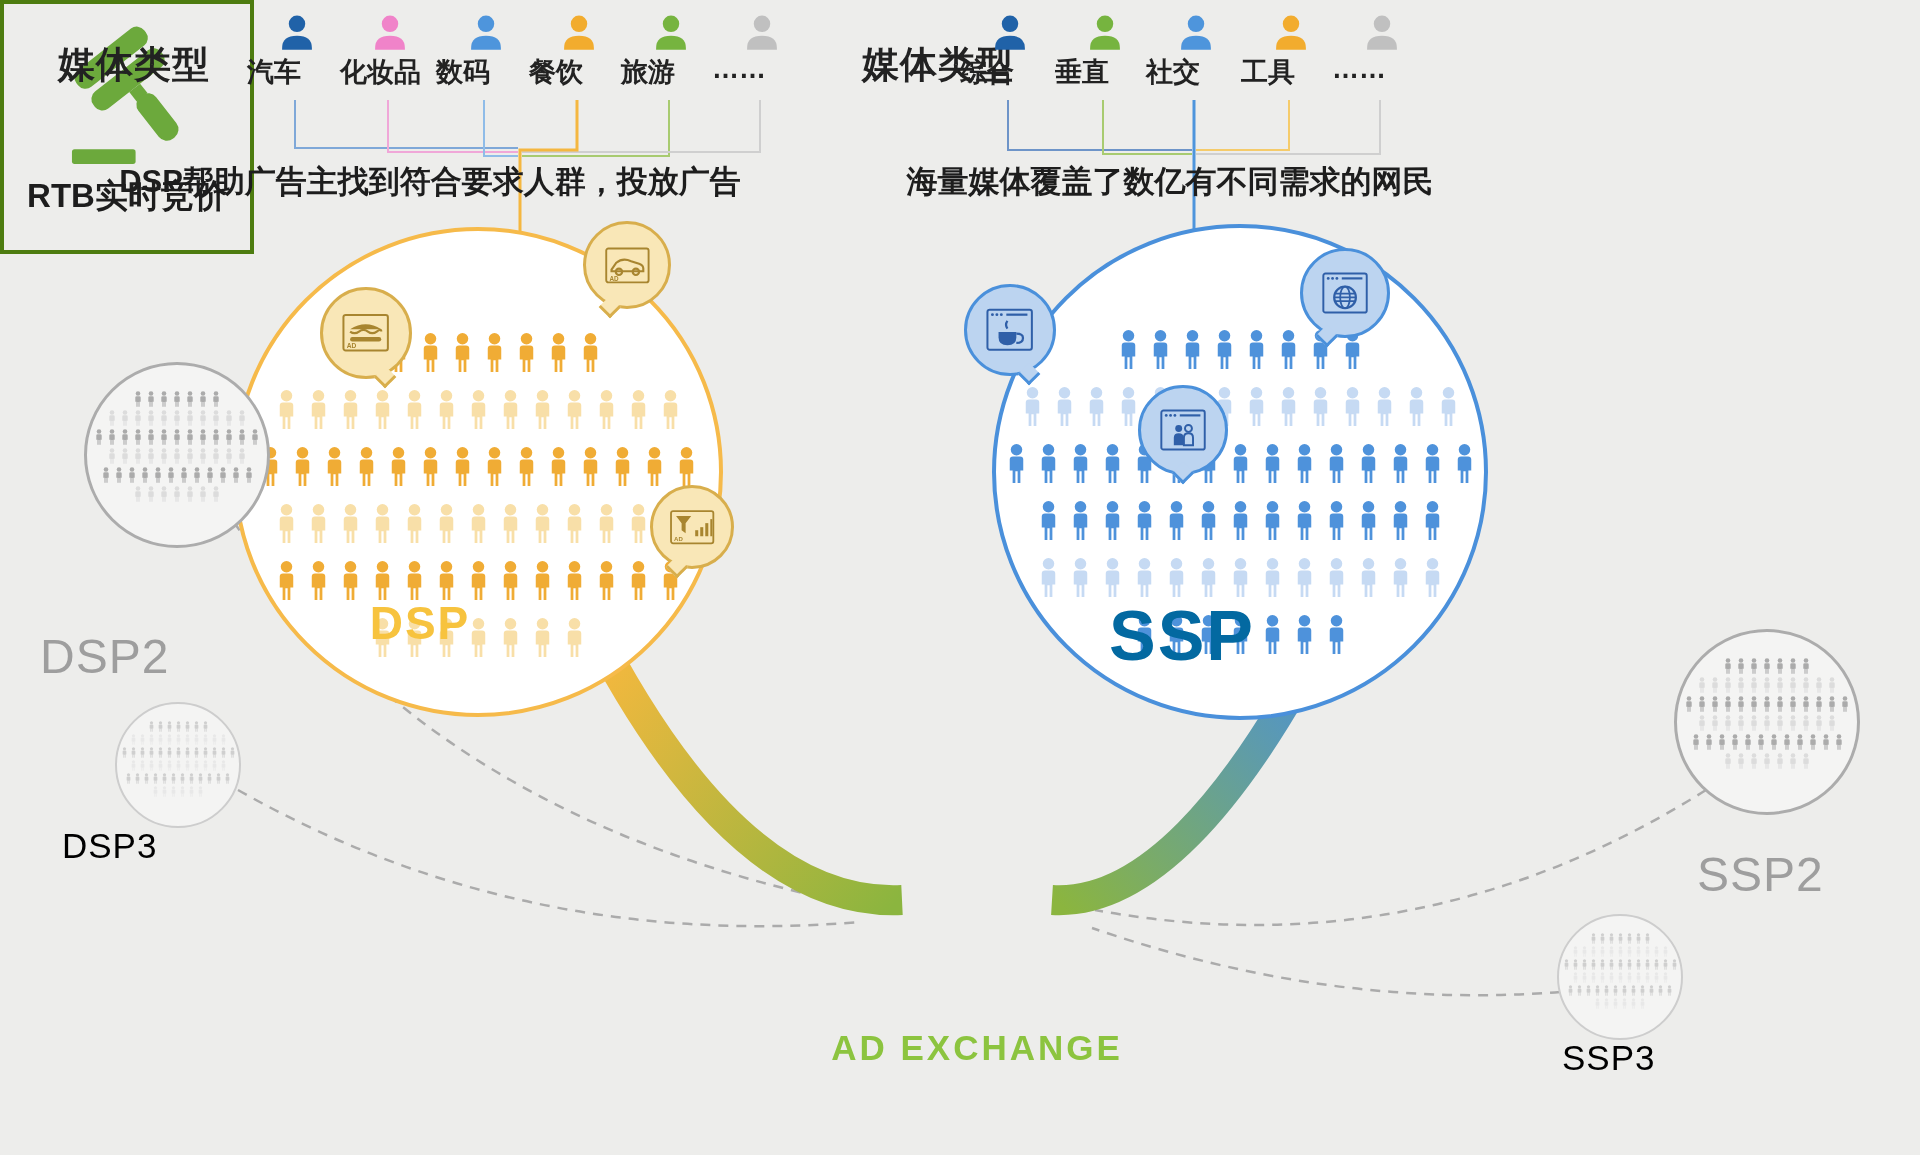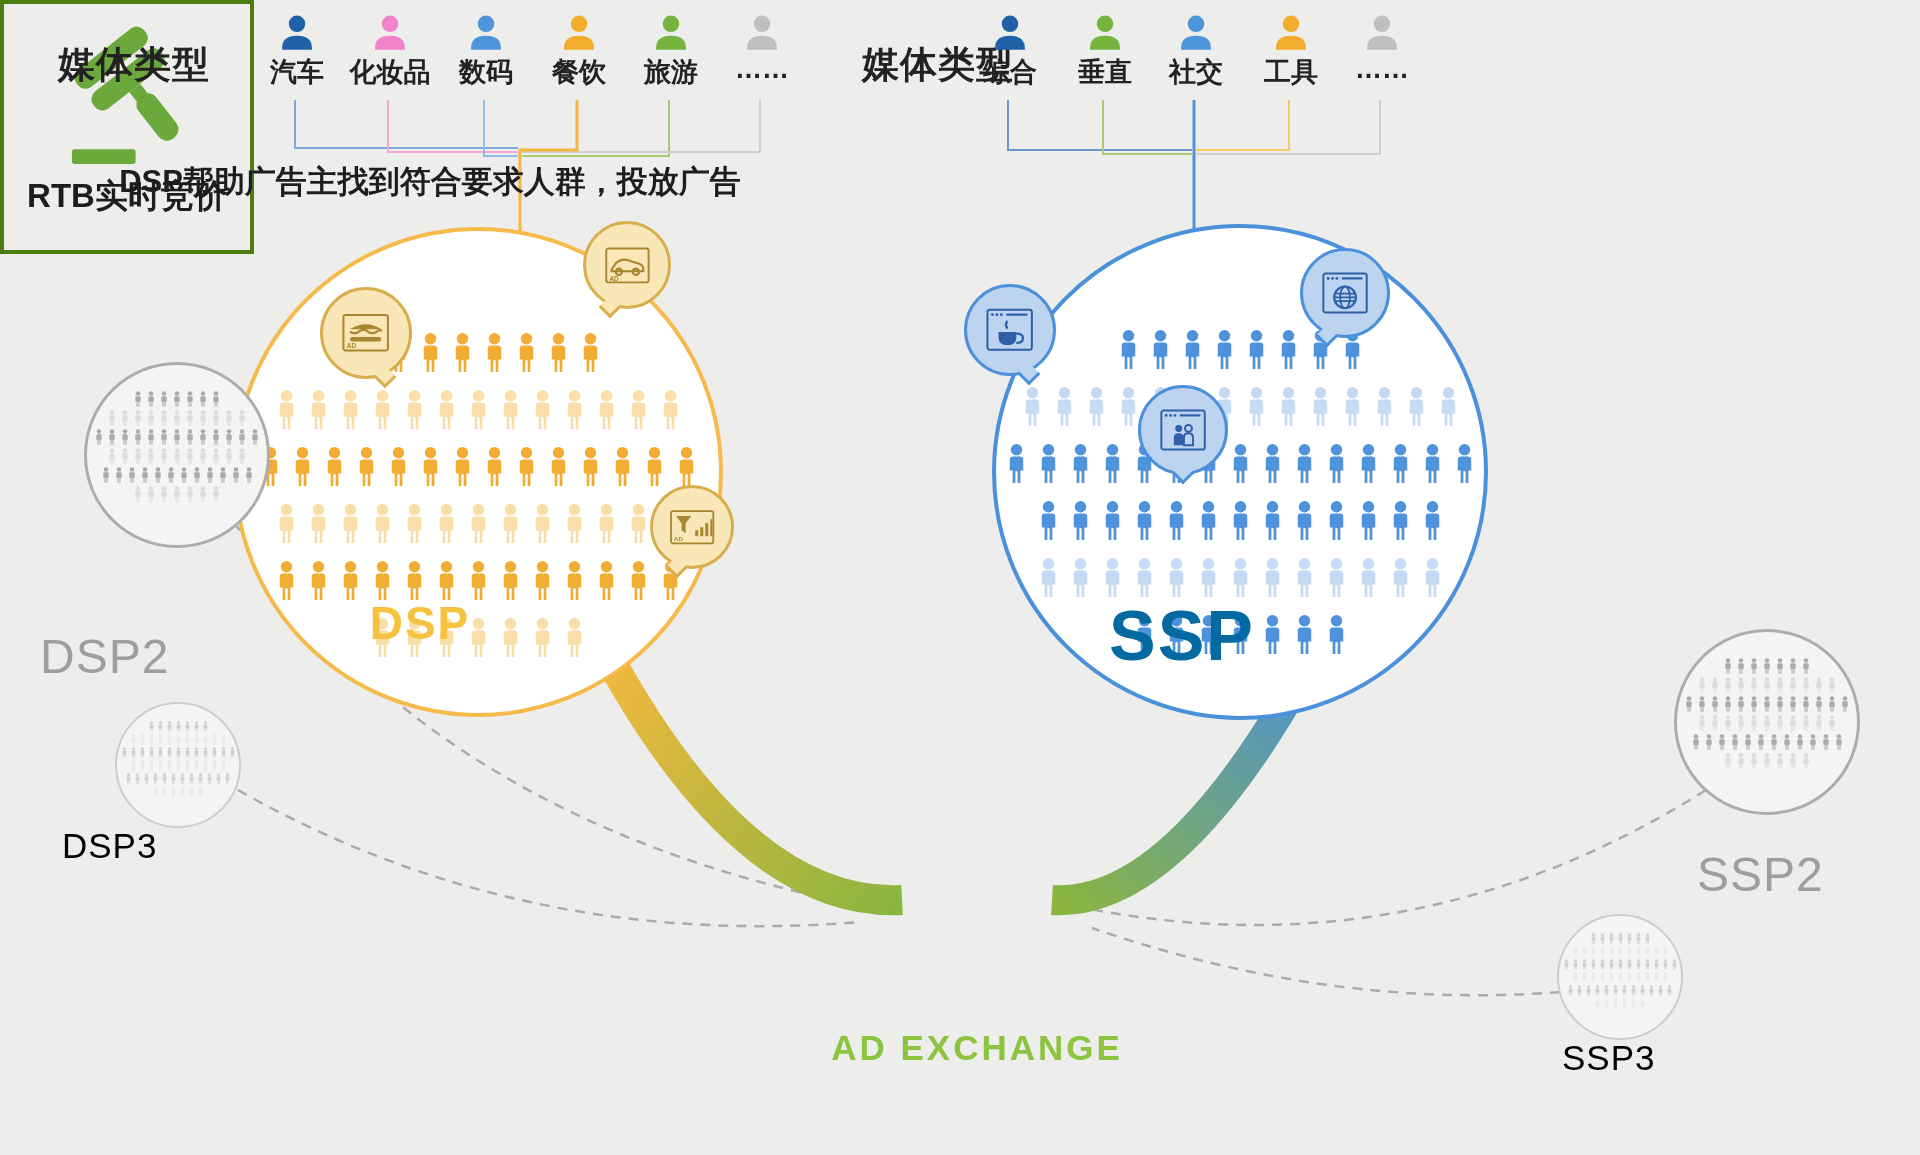--- a/index.html
+++ b/index.html
@@ -4,21 +4,21 @@
 <style>
   html,body{margin:0;padding:0;background:#EDEDEB;}
   .stage{position:relative;width:1920px;height:1155px;background:#EDEDEB;overflow:hidden;
          font-family:"Liberation Sans","DejaVu Sans",sans-serif;}
   .stage *{box-sizing:border-box;}
   svg{display:block;}
   .underlay{position:absolute;left:0;top:0;z-index:0;}
 
   
   .hdr-title{position:absolute;top:40px;font-size:37px;font-weight:bold;color:#222;z-index:2;letter-spacing:1px;}
-  .hdr-item{position:absolute;top:14px;width:100px;text-align:center;z-index:2;}
+  .hdr-item{position:absolute;top:14px;width:100px;text-align:left;z-index:2;}
   .bust{display:block;width:38px;height:38px;margin:0 auto;}
   .bust svg{width:100%;height:100%;}
   .hdr-item .lbl{display:block;margin-top:2px;font-size:27px;font-weight:bold;color:#222;white-space:nowrap;}
 
   
   .headline{position:absolute;top:161px;font-size:31px;font-weight:bold;color:#1d1d1d;text-align:center;z-index:2;white-space:nowrap;}
   .headline.left{left:110px;width:640px;}
   .headline.right{left:890px;width:560px;}
 
   
@@ -244,20 +244,21 @@
           <g fill="currentColor">
             <circle cx="12" cy="6.2" r="5.2"></circle>
             <path d="M2.6 21.5 Q2.6 13.8 12 13.8 Q21.4 13.8 21.4 21.5 V22.5 H2.6 Z"></path>
           </g>
         </svg>
       </span>
     <span class="lbl">……</span>
   </div>
 
   <div class="headline left">DSP帮助广告主找到符合要求人群，投放广告</div>
+  <div class="headline right">海量媒体覆盖了数亿有不同需求的网民</div>
 
   <div class="circle dsp-circle">
     <div class="crowd crowd-lg">
         <div class="crowd-row">
           <span class="person dark">
             <svg viewBox="0 0 20 32" xmlns="http://www.w3.org/2000/svg">
               <g fill="currentColor">
                 <circle cx="10" cy="5" r="4.6"></circle>
                 <path d="M4.6 12.8 Q4.6 10.4 7.2 10.4 H12.8 Q15.4 10.4 15.4 12.8 V21.6 H13.1 V31.5 H10.9 V22.2 H9.1 V31.5 H6.9 V21.6 H4.6 Z"></path>
               </g>

